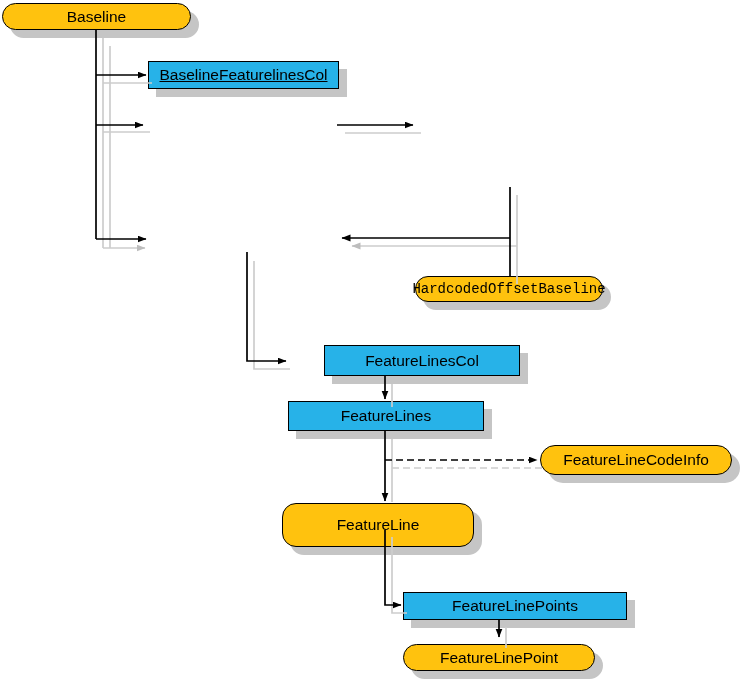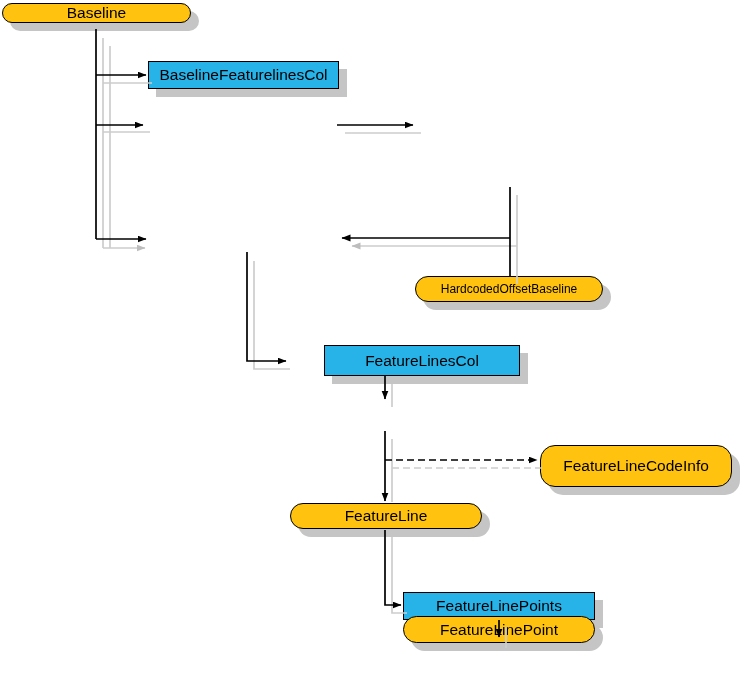--- a/index.html
+++ b/index.html
@@ -31,56 +31,57 @@
     z-index:2;
   }
   .pill{
     background:var(--class-fill);
     border-radius:14px;
   }
   .rect{
     background:var(--collection-fill);
     border-radius:0;
   }
-  .small{font-size:12px;}
+  .small{font-size:14px;font-family:Liberation Mono, monospace;}
 
   
-  #n-baseline                 {left:2px;  top:3px;   width:189px;height:20px;text-align:right;}
-  #n-baseline-featurelines-col{left:148px;top:61px;  width:191px;height:28px;}
+  #n-baseline                 {left:2px;  top:3px;   width:189px;height:27px;text-align:right;}
+  #n-baseline-featurelines-col{left:148px;top:61px;  width:191px;height:28px;text-decoration:underline;}
   #n-baseline-regions         {left:145px;top:110px; width:192px;height:30px;}
   #n-baseline-region          {left:415px;top:111px; width:190px;height:26px;}
   #n-offset-baseline          {left:413px;top:160px; width:192px;height:27px;}
   #n-baseline-feature-lines   {left:148px;top:226px; width:191px;height:26px;}
   #n-hardcoded-offset-baseline{left:415px;top:276px; width:188px;height:26px;}
   #n-feature-lines-col        {left:288px;top:345px; width:196px;height:31px;margin-left:36px;}
   #n-feature-lines            {left:288px;top:401px; width:196px;height:30px;}
-  #n-feature-line-code-info   {left:540px;top:445px; width:192px;height:42px;border-radius:15px;}
-  #n-feature-line             {left:290px;top:503px; width:192px;height:26px;}
-  #n-feature-line-points      {left:403px;top:592px; width:192px;height:28px;}
-  #n-feature-line-point       {left:403px;top:616px; width:192px;height:27px;}
+  #n-feature-line-code-info   {left:540px;top:445px; width:192px;height:30px;border-radius:15px;}
+  #n-feature-line             {left:282px;top:503px; width:192px;height:44px;}
+  #n-feature-line-points      {left:403px;top:592px; width:224px;height:28px;}
+  #n-feature-line-point       {left:403px;top:644px; width:192px;height:27px;}
 
   svg.wires{
     position:absolute;left:0;top:0;
     z-index:3;
     pointer-events:none;
   }
   .edge{stroke:var(--connector);stroke-width:1.7;fill:none;}
   .edge.dashed{stroke-dasharray:7 4;}
   .edge-shadow{stroke:var(--line-shadow);stroke-width:1.7;fill:none;}
   .edge-shadow.dashed{stroke-dasharray:7 4;}
 </style>
 </head>
 <body>
 
 <div class="canvas">
 
   <div class="node pill" id="n-baseline">Baseline</div>
   <div class="node rect" id="n-baseline-featurelines-col">BaselineFeaturelinesCol</div>
   <div class="node pill small" id="n-hardcoded-offset-baseline">HardcodedOffsetBaseline</div>
   <div class="node rect" id="n-feature-lines-col">FeatureLinesCol</div>
+  <div class="node rect" id="n-feature-lines">FeatureLines</div>
   <div class="node pill" id="n-feature-line-code-info">FeatureLineCodeInfo</div>
   <div class="node pill" id="n-feature-line">FeatureLine</div>
   <div class="node rect" id="n-feature-line-points">FeatureLinePoints</div>
   <div class="node pill" id="n-feature-line-point">FeatureLinePoint</div>
 
   <svg class="wires" width="741" height="680" viewBox="0 0 741 680">
     <defs>
       <marker id="ab" markerUnits="userSpaceOnUse" markerWidth="10" markerHeight="8" refX="8.5" refY="3.5" orient="auto">
         <path d="M0,0 L9,3.5 L0,7 Z" fill="#000000"></path>
       </marker>

